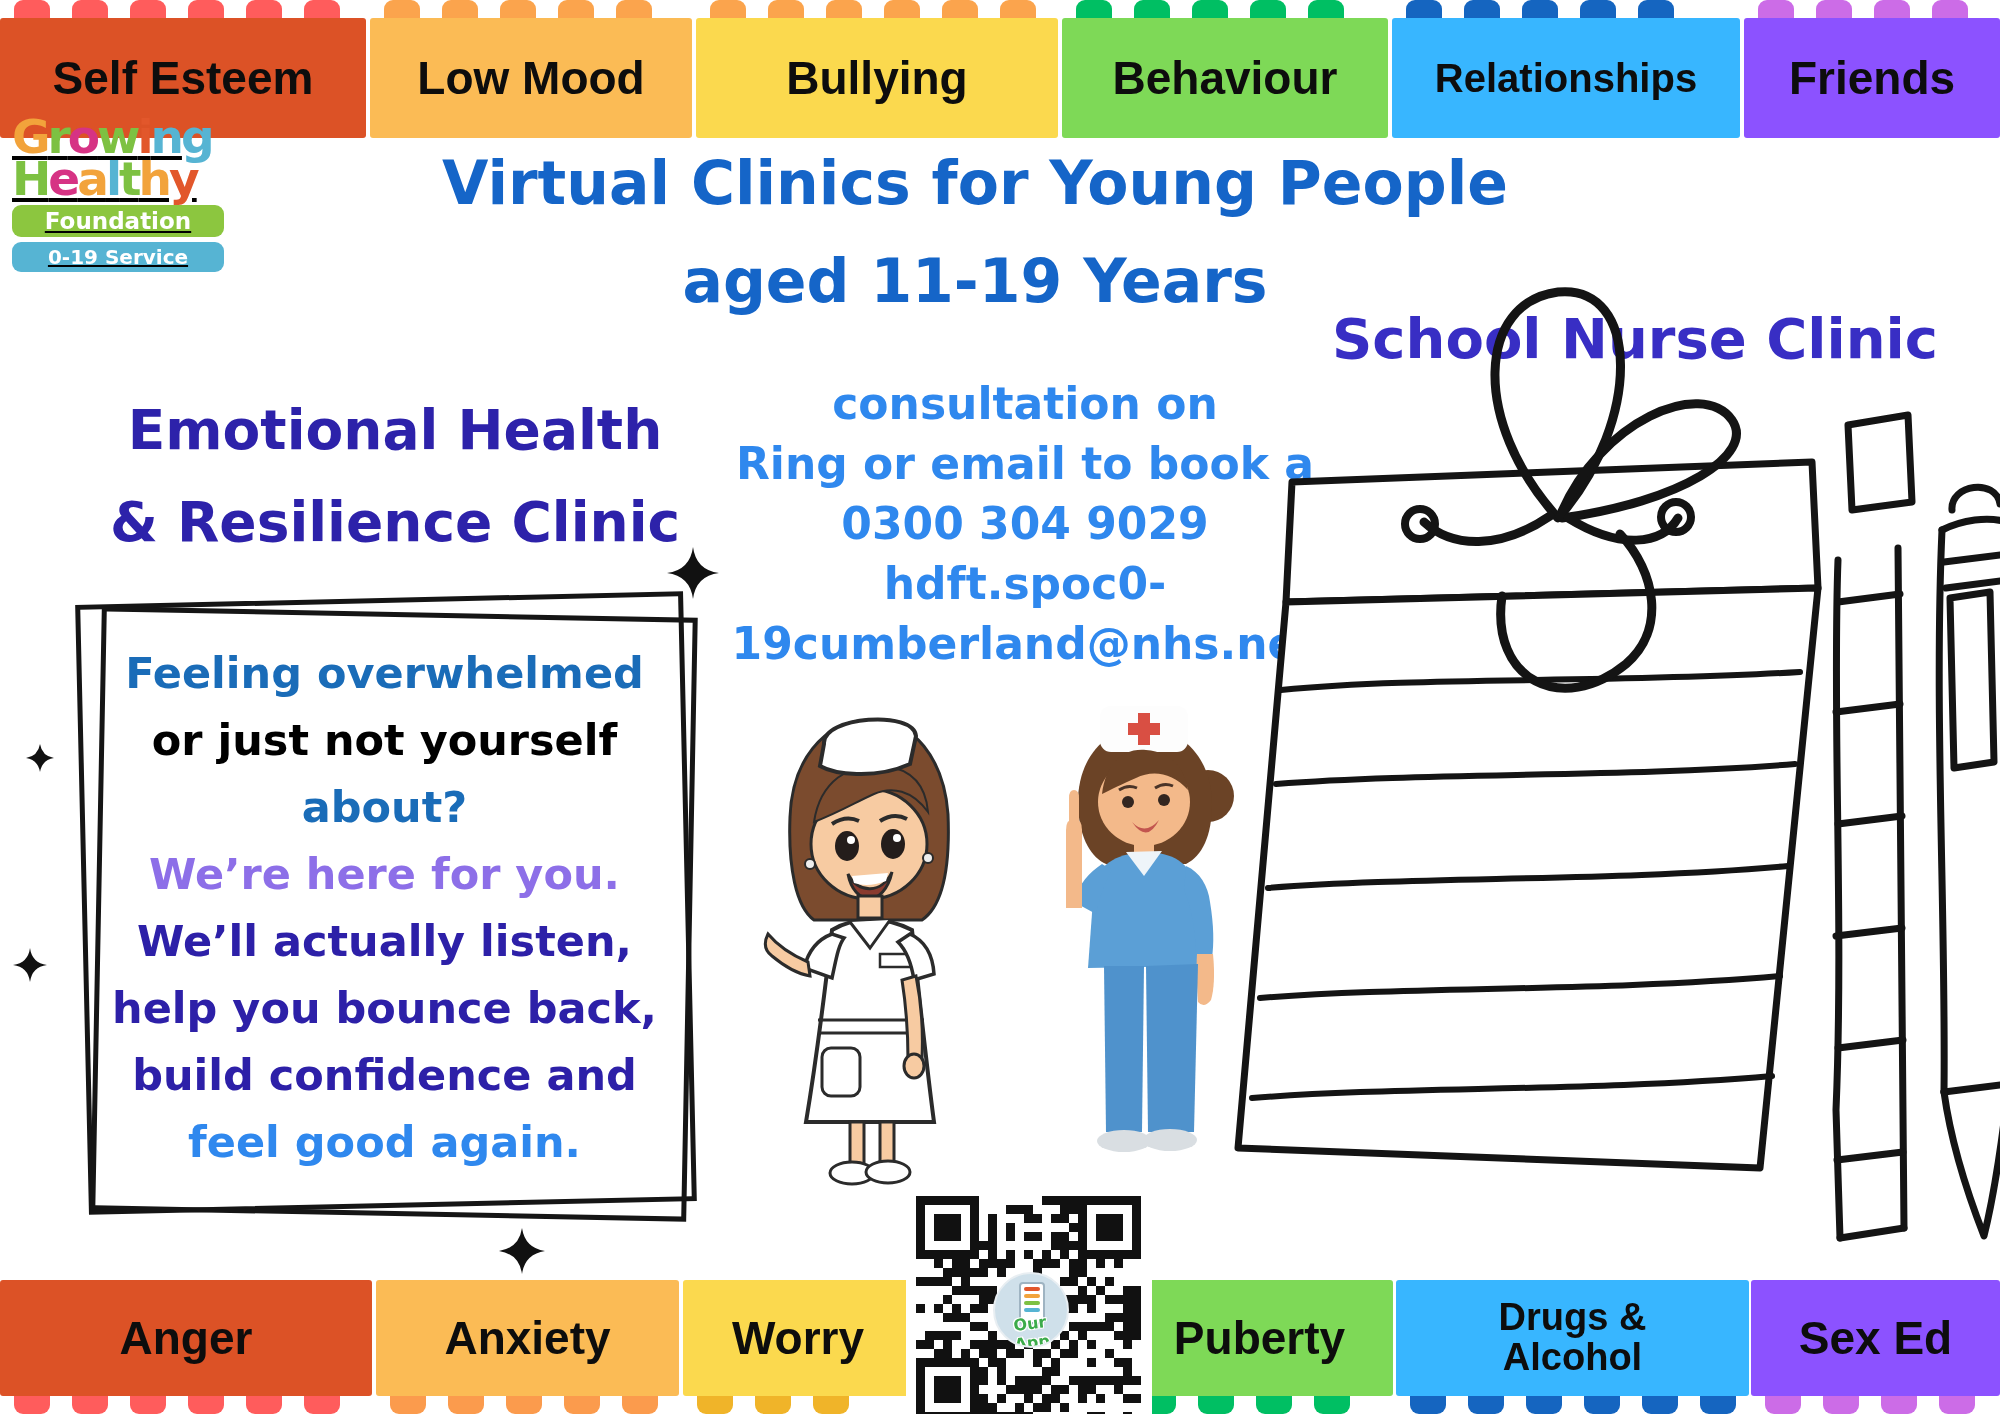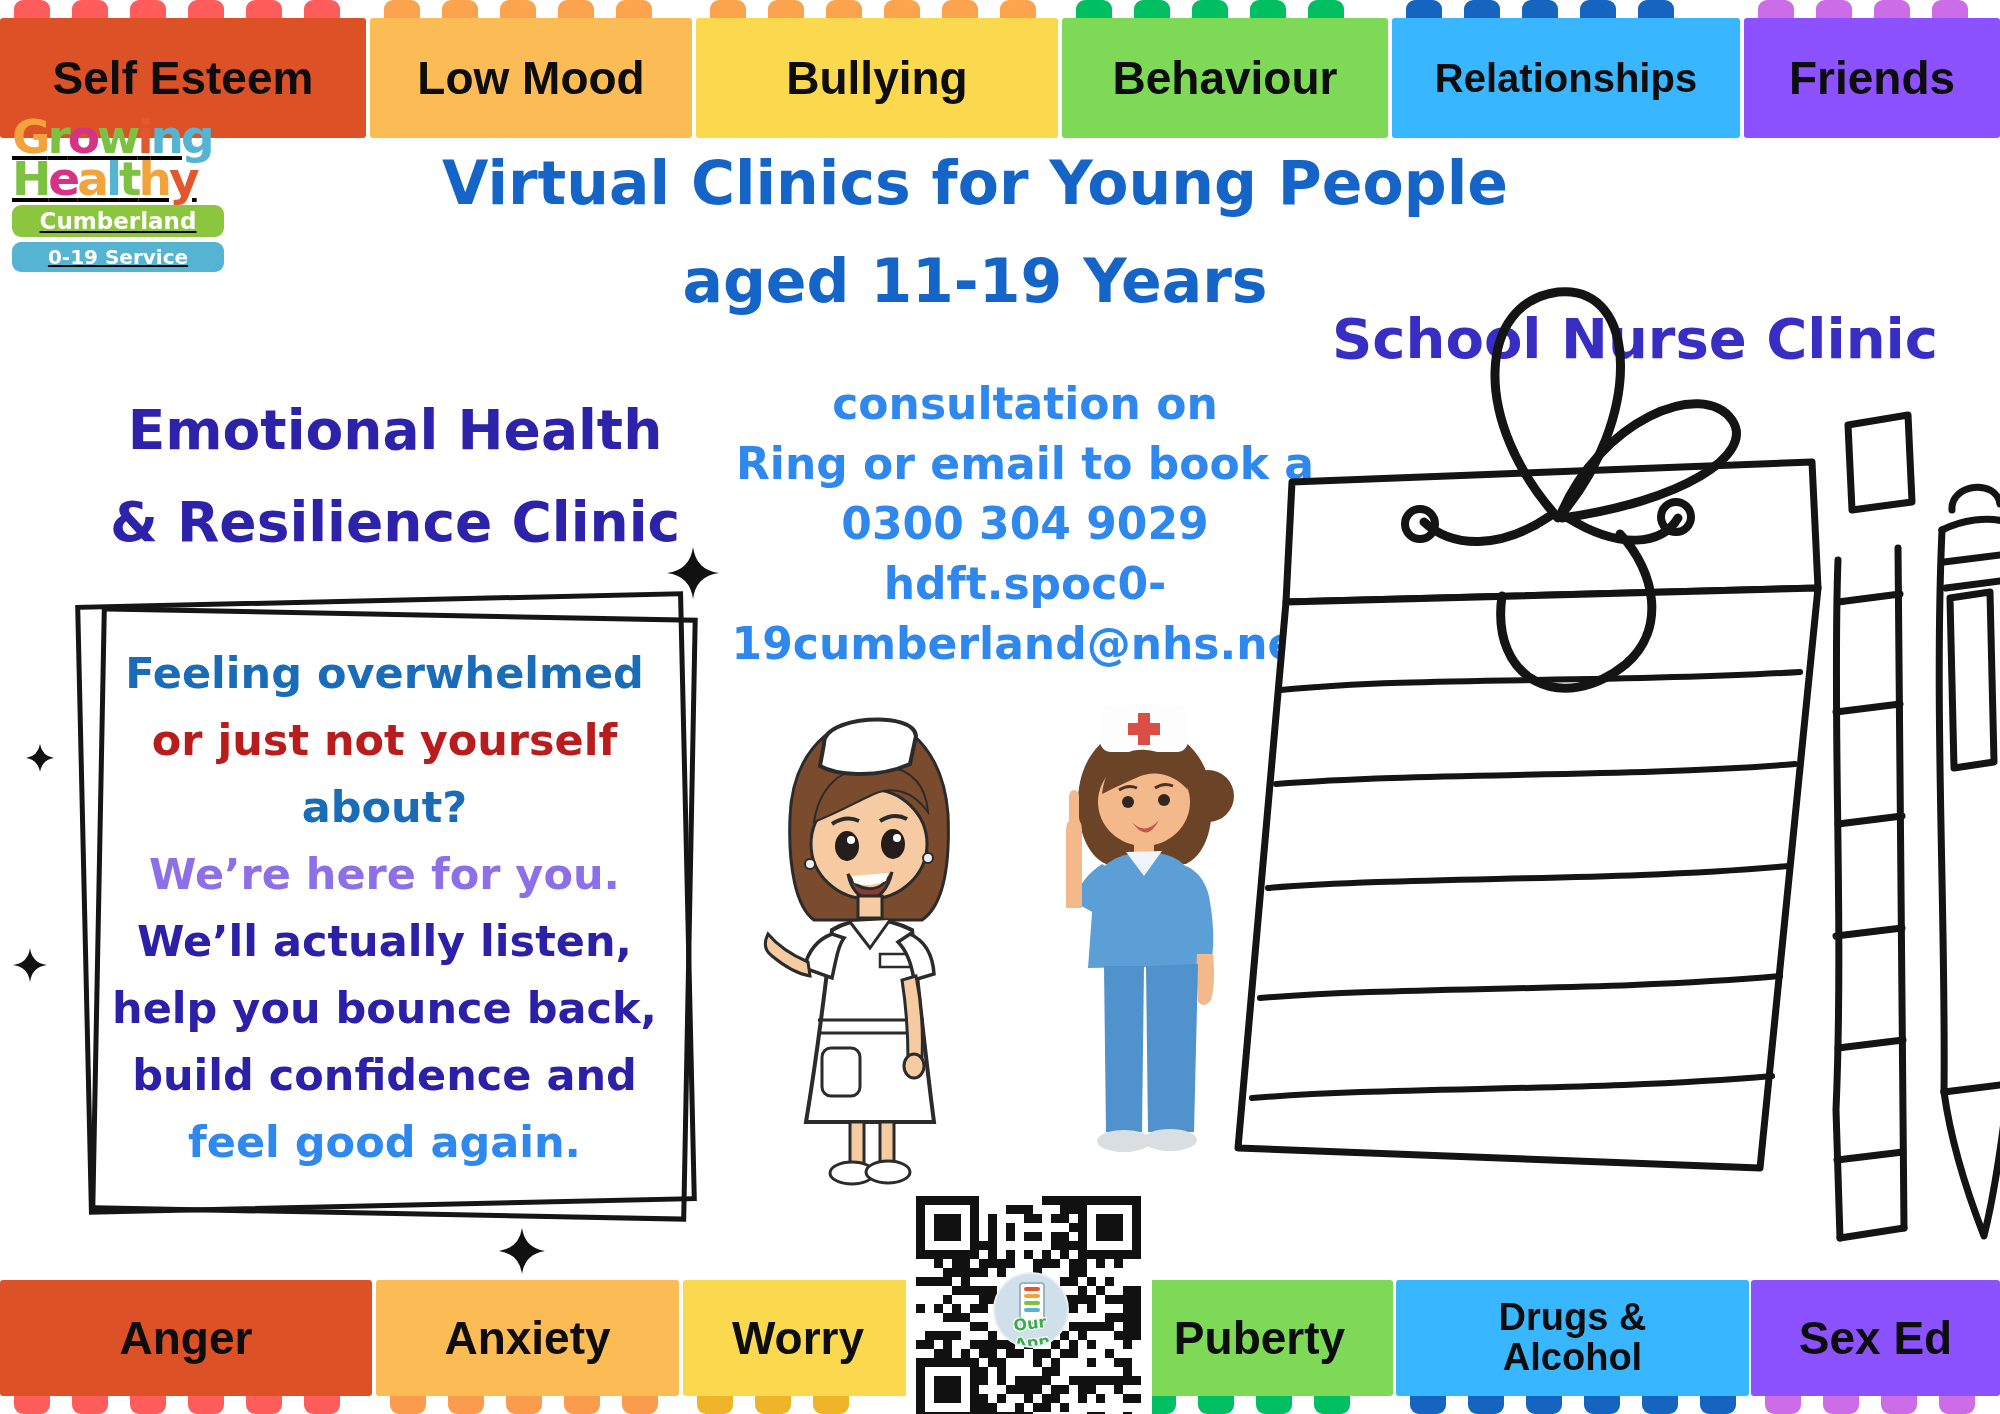--- a/index.html
+++ b/index.html
@@ -174,41 +174,41 @@
         <div class="stud" style="left: 130px; background: rgb(204, 108, 231);"></div>
         <div class="stud" style="left: 188px; background: rgb(204, 108, 231);"></div>
       </div>
     </div>
 
   <div class="gh-logo">
     <div class="gh-words" id="ghWords">
         <div><span style="color: rgb(242, 163, 59);">G</span><span style="color: rgb(125, 193, 66);">r</span><span style="color: rgb(214, 51, 132);">o</span><span style="color: rgb(125, 193, 66);">w</span><span style="color: rgb(226, 87, 43);">i</span><span style="color: rgb(86, 180, 211);">n</span><span style="color: rgb(86, 180, 211);">g</span></div>
         <div><span style="color: rgb(125, 193, 66);">H</span><span style="color: rgb(214, 51, 132);">e</span><span style="color: rgb(242, 163, 59);">a</span><span style="color: rgb(86, 180, 211);">l</span><span style="color: rgb(125, 193, 66);">t</span><span style="color: rgb(242, 163, 59);">h</span><span style="color: rgb(226, 87, 43);">y</span></div>
       </div>
-    <div class="gh-banner gh-green">Cumberland</div>
+    <div class="gh-banner gh-green">Foundation</div>
     <div class="gh-banner gh-blue">0-19 Service</div>
   </div>
 
   <div class="main-title">
     <div class="t1">Virtual Clinics for Young People</div>
     <div class="t2">aged 11-19 Years</div>
   </div>
 
 
   <div class="eh-heading">
     <div>Emotional Health</div>
     <div>&amp; Resilience Clinic</div>
   </div>
   <div class="school-heading">School Nurse Clinic</div>
 
   <div class="sketch-box-a"></div>
   <div class="sketch-box-b"></div>
   <div id="boxLines" class="box-lines">
       <div style="color: rgb(26, 108, 184);">Feeling overwhelmed</div>
-      <div style="color: #b91c1c;">or just not yourself</div>
+      <div style="color: #000000;">or just not yourself</div>
       <div style="color: rgb(26, 108, 184);">about?</div>
       <div style="color: rgb(141, 111, 232);">We’re here for you.</div>
       <div style="color: rgb(45, 32, 168);">We’ll actually listen,</div>
       <div style="color: rgb(45, 32, 168);">help you bounce back,</div>
       <div style="color: rgb(45, 32, 168);">build confidence and</div>
       <div style="color: rgb(47, 136, 238);">feel good again.</div>
     </div>
 
   <div id="contactLines" class="contact">
       <div style="color: rgb(47, 136, 238);">consultation on</div>

